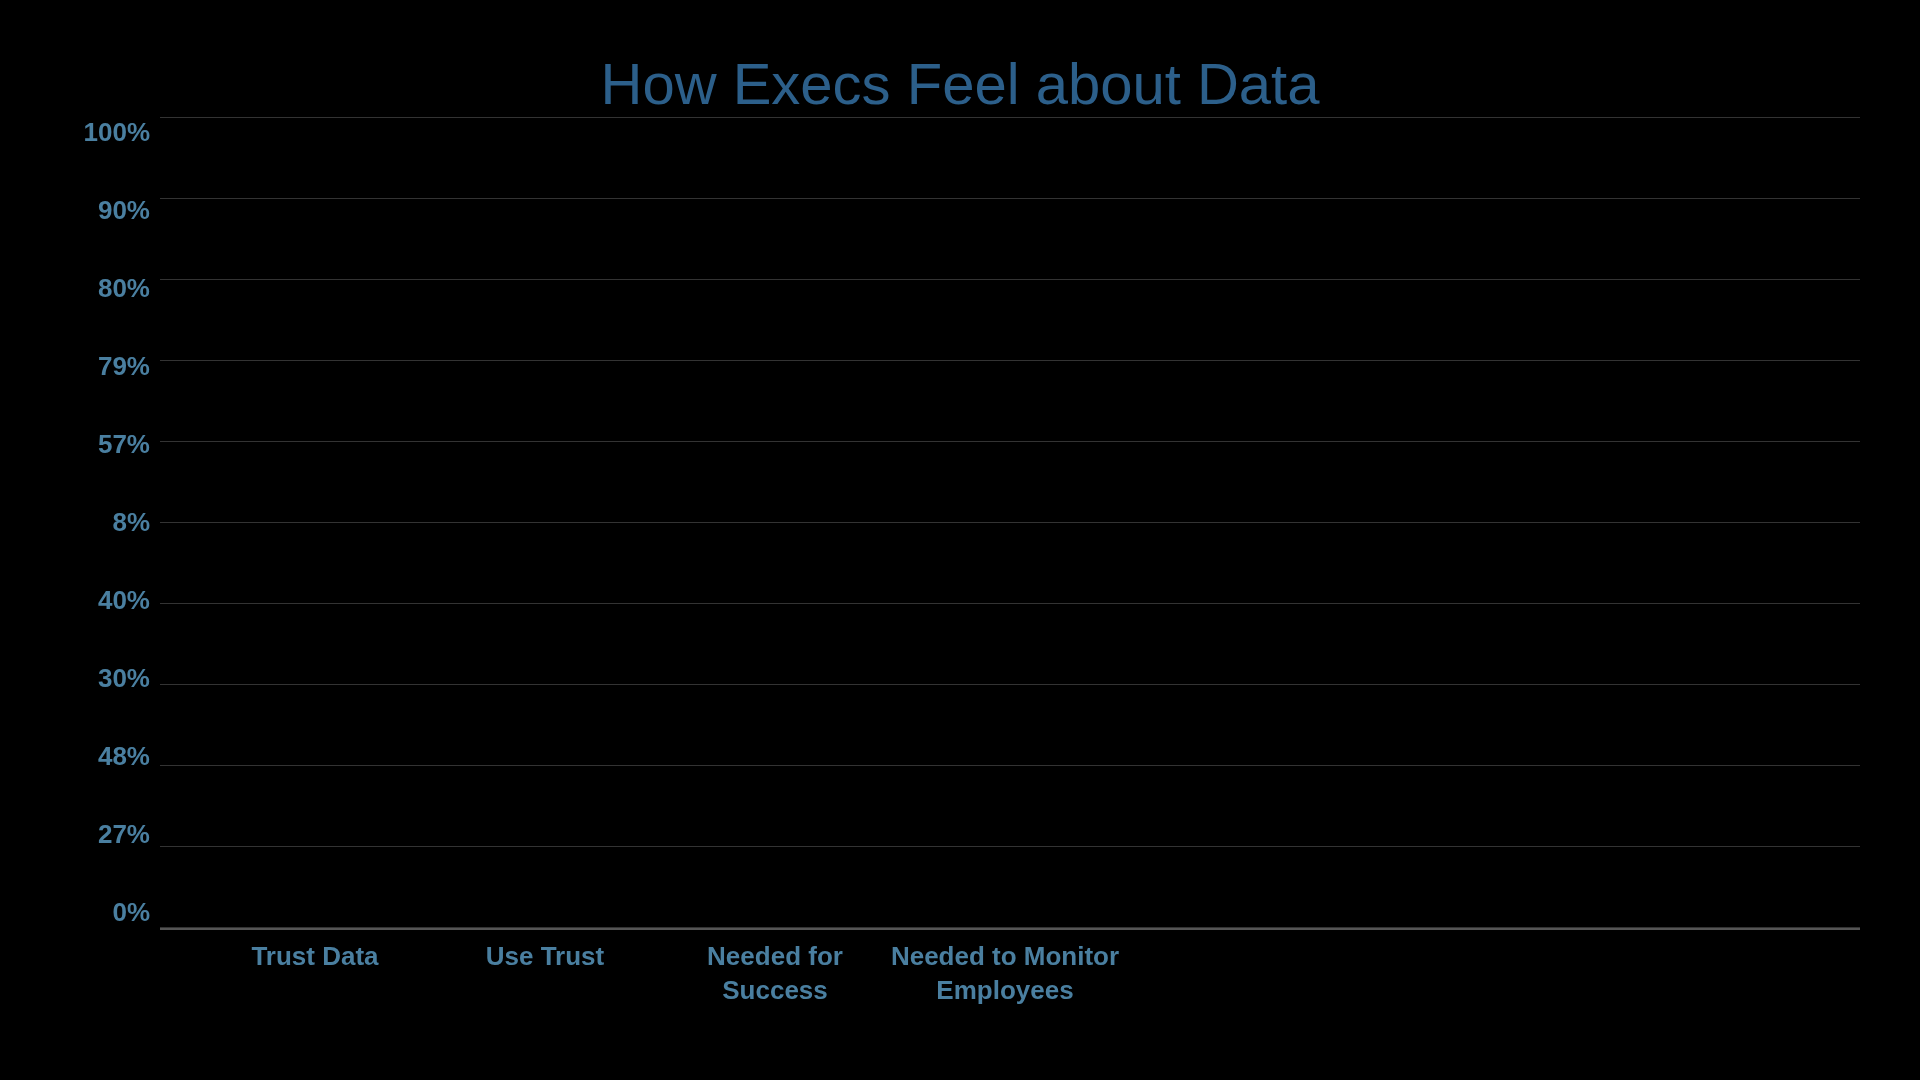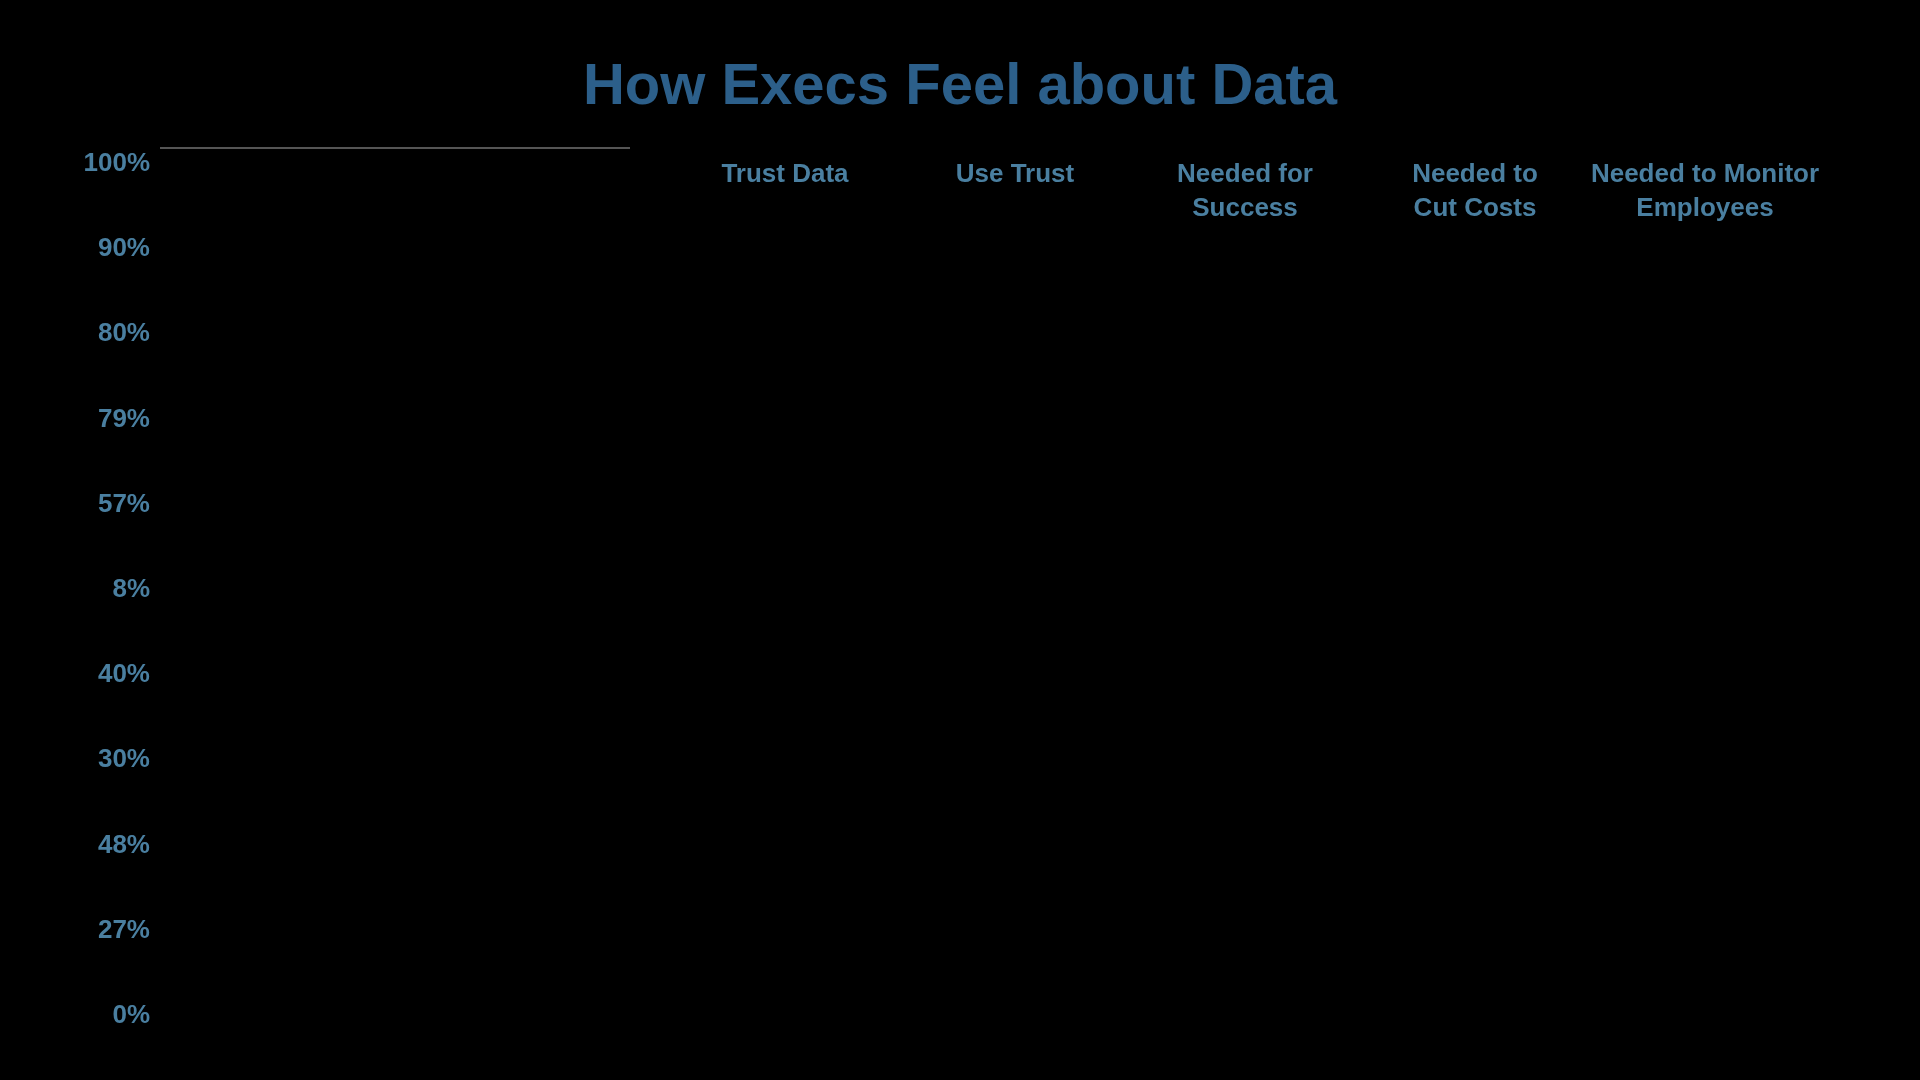--- a/index.html
+++ b/index.html
@@ -19,22 +19,21 @@
       height: 980px;
       position: relative;
       display: flex;
       flex-direction: column;
       align-items: center;
     }
 
     .chart-title {
       color: #2c5f8a;
       font-size: 58px;
-      font-weight: bold;
-      margin-bottom: 30px;
+      font-weight: normal;
       text-align: center;
     }
 
     .chart-area {
       width: 100%;
       flex: 1;
       display: flex;
       flex-direction: row;
       align-items: stretch;
     }
@@ -51,21 +50,21 @@
 
     .y-label {
       color: #4a7fa0;
       font-size: 26px;
       font-weight: 600;
     }
 
     .chart-inner {
       flex: 1;
       display: flex;
-      flex-direction: row;
+      flex-direction: column;
     }
 
     .bars-and-grid {
       flex: 1;
       position: relative;
     }
 
     .grid-lines {
       position: absolute;
       top: 0;
@@ -106,21 +105,21 @@
     .bar {
       width: 220px;
       background: linear-gradient(to bottom, #b0c8d8 0%, #4a6e88 40%, #2a4a60 100%);
       position: relative;
     }
 
     .x-axis-labels {
       height: 100px;
       display: flex;
       flex-direction: row;
-      justify-content: center;
+      justify-content: flex-start;
       align-items: flex-start;
       padding: 0 40px;
       padding-top: 10px;
     }
 
     .x-label-group {
       width: 230px;
       text-align: center;
     }
 
@@ -204,21 +203,18 @@
         <div class="x-label-group">
           <span class="x-label">Trust Data</span>
         </div>
         <div class="x-label-group">
           <span class="x-label">Use Trust</span>
         </div>
         <div class="x-label-group">
           <span class="x-label">Needed for<br>Success</span>
         </div>
         <div class="x-label-group">
-          <span class="x-label">Needed to<br>Cut Costs</span>
-        </div>
-        <div class="x-label-group">
           <span class="x-label">Needed to Monitor<br>Employees</span>
         </div>
       </div>
     </div>
   </div>
 </div>
 
 </body></html>

